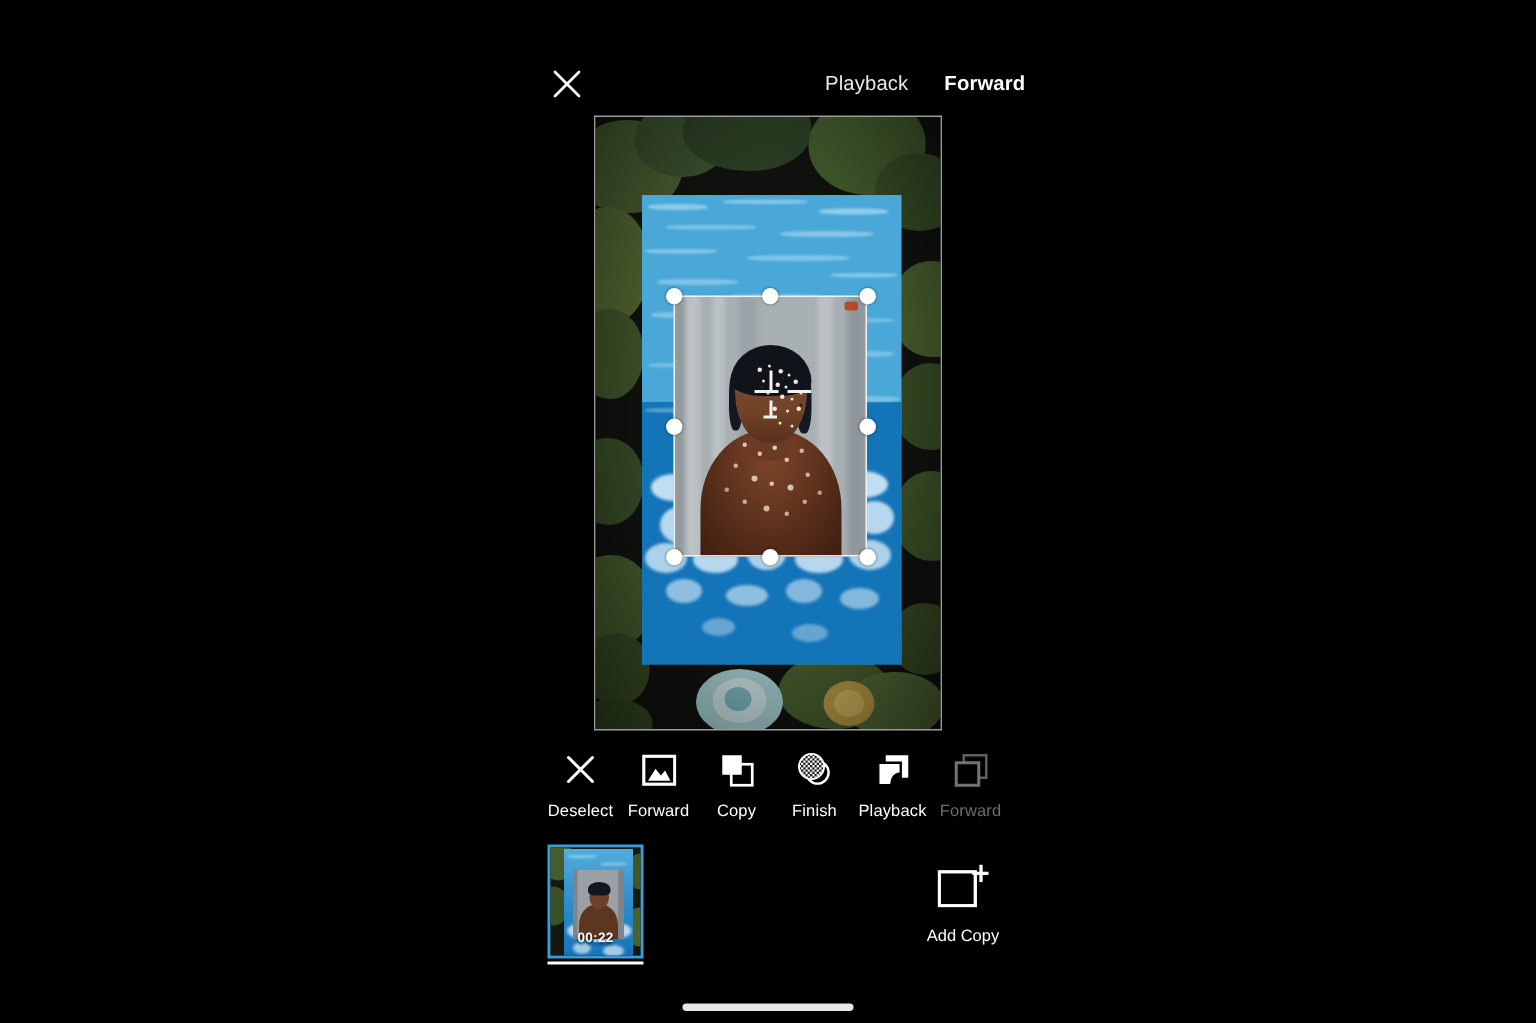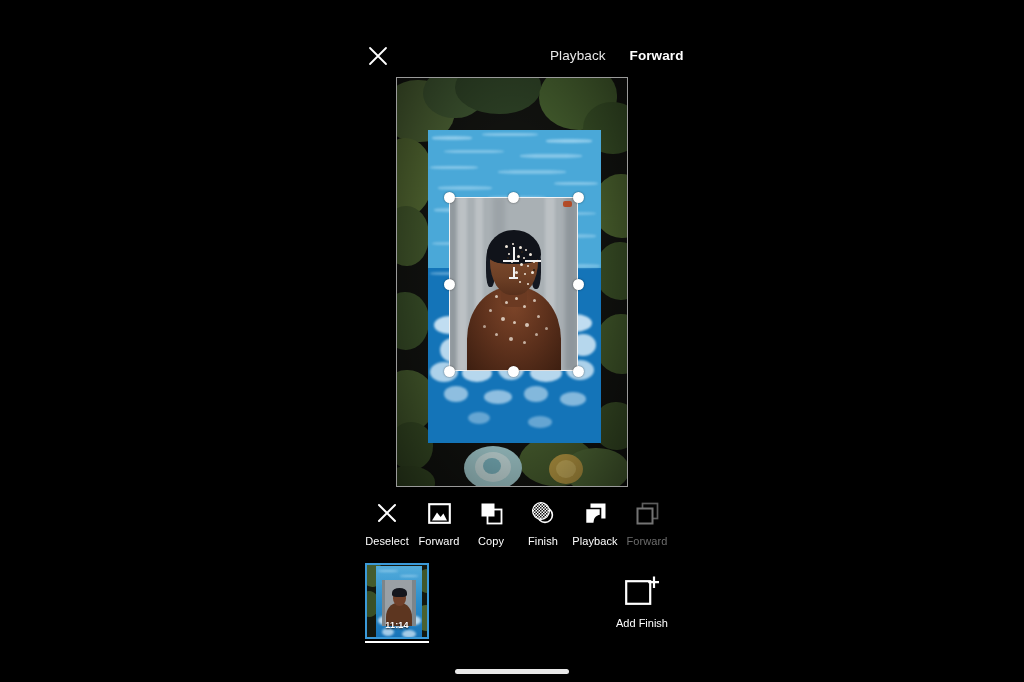--- a/index.html
+++ b/index.html
@@ -629,30 +629,30 @@
         <div class="ripple" style="left:6px;  top:16px; width:22px; height:2px; opacity:.45;"></div>
       </div>
       <div class="thumb-photo">
         <div style="position:absolute;inset:0;background:#9aa0a5;"></div>
         <div style="position:absolute;left:0;top:0;bottom:0;width:3px;background:rgba(40,50,60,.25);"></div>
         <div style="position:absolute;right:0;top:0;bottom:0;width:4px;background:rgba(40,50,60,.25);"></div>
         <div class="thumb-torso"></div>
         <div class="thumb-head"></div>
         <div class="thumb-hair"></div>
       </div>
-      <div class="thumb-time">11:14</div>
+      <div class="thumb-time">00:22</div>
     </div>
     <div class="scene-underline"></div>
 
     <div class="add-scene">
       <span>
         <svg width="34" height="30" viewBox="0 0 34 30" aria-hidden="true">
           <rect x="1.2" y="6.2" width="24" height="22.6" fill="none" stroke="#ffffff" stroke-width="2.2"></rect>
           <path d="M29 1.5 V13 M23.2 7.2 H34.8" stroke="#ffffff" stroke-width="2.2" stroke-linecap="butt"></path>
         </svg>
       </span>
-      <span class="add-scene-label">Add Finish</span>
+      <span class="add-scene-label">Add Copy</span>
     </div>
   </div>
 
   <div class="home-indicator"></div>
 
 </div>
 
 </body></html>

